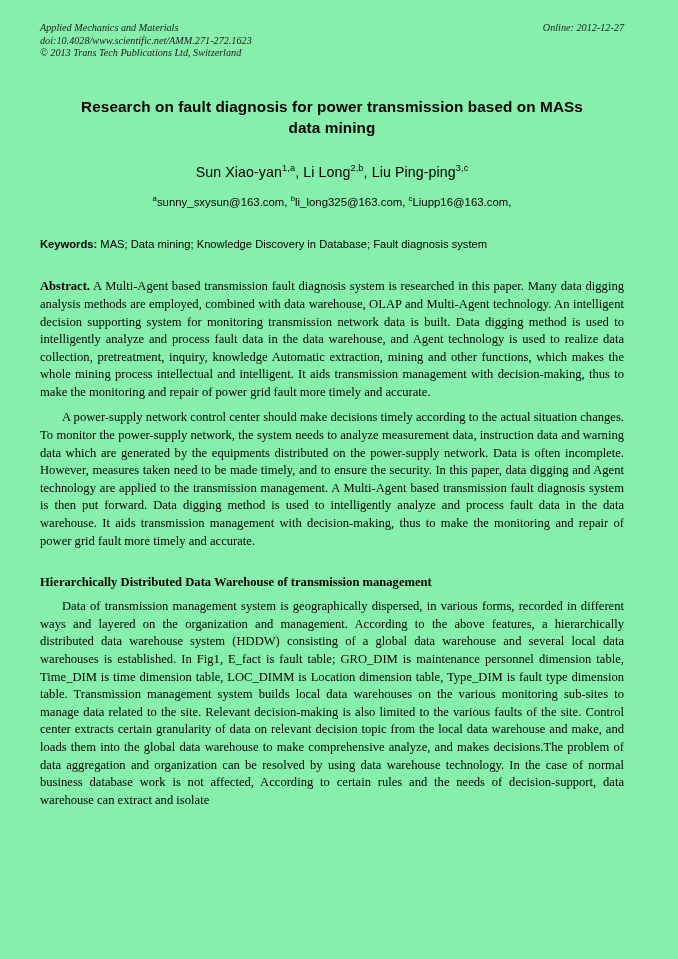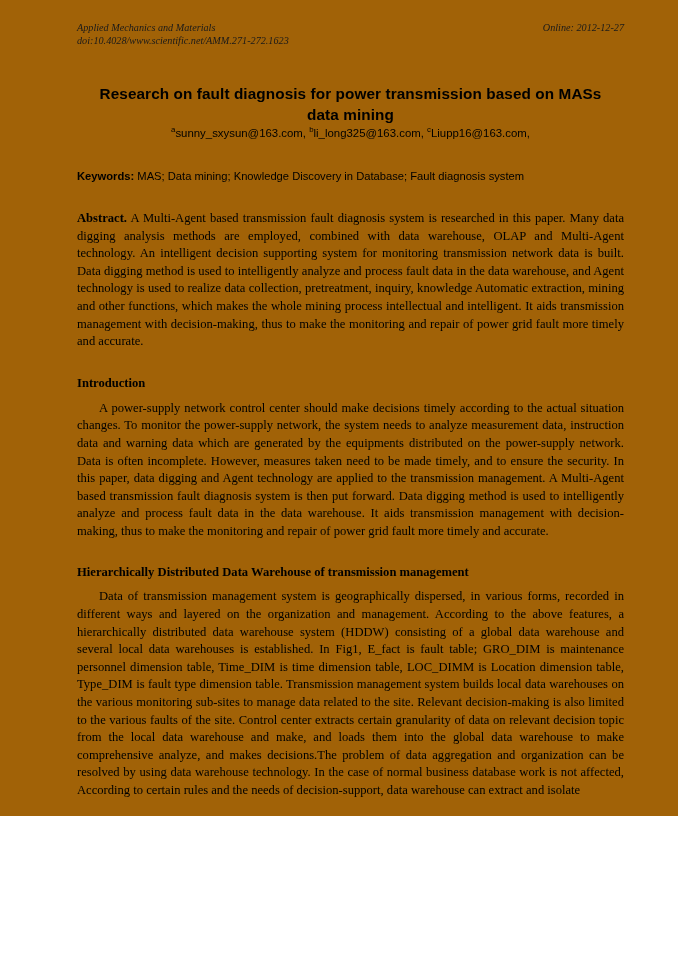--- a/index.html
+++ b/index.html
@@ -10,24 +10,24 @@
   body {
     width: 678px;
     height: 959px;
     overflow: hidden;
     font-family: "Liberation Serif", serif;
     color: #000000;
   }
   .page {
     position: relative;
     width: 678px;
-    height: 816px;
-    background: #a16207;
+    height: 959px;
+    background: #86efac;
     box-sizing: border-box;
-    padding: 22px 54px 0 77px;
+    padding: 22px 54px 0 40px;
   }
 
   
   .masthead {
     display: flex;
     justify-content: space-between;
     align-items: flex-start;
     font-family: "Liberation Serif", serif;
     font-style: italic;
     font-size: 10.2px;
@@ -71,21 +71,21 @@
     line-height: 25px;
     text-align: center;
     margin-top: 14px;
   }
   .affiliation sup { font-size: 7.8px; vertical-align: super; }
 
   .emails {
     font-family: "Liberation Sans", sans-serif;
     font-size: 11.4px;
     text-align: center;
-    margin-top: 0;
+    margin-top: 14px;
   }
   .emails sup { font-size: 7.8px; vertical-align: super; }
 
   
   .keywords {
     font-family: "Liberation Sans", sans-serif;
     font-size: 11.2px;
     margin-top: 30px;
     line-height: 15px;
   }
@@ -121,37 +121,38 @@
 </style>
 </head>
 <body>
 
 <div class="page">
 
   <div class="masthead">
     <div class="masthead-left">
       <div>Applied Mechanics and Materials</div>
       <div>doi:10.4028/www.scientific.net/AMM.271-272.1623</div>
+      <div>© 2013 Trans Tech Publications Ltd, Switzerland</div>
     </div>
     <div class="masthead-right">Online: 2012-12-27</div>
   </div>
 
   <h1 class="title">Research on fault diagnosis for power transmission based on MASs data mining</h1>
 
+  <div class="authors"><span>Sun Xiao-yan</span><sup>1,a</sup><span>, </span><span>Li Long</span><sup>2,b</sup><span>, </span><span>Liu Ping-ping</span><sup>3,c</sup></div>
 
 
   <div class="emails"><sup>a</sup><span>sunny_sxysun@163.com,</span> <sup>b</sup><span>li_long325@163.com,</span> <sup>c</sup><span>Liupp16@163.com,</span></div>
 
   <div class="keywords">
     <span class="kw-label">Keywords:</span><span> MAS; Data mining; Knowledge Discovery in Database; Fault diagnosis system</span>
   </div>
 
   <div class="abstract">
     <span class="ab-label">Abstract.</span><span> A Multi-Agent based transmission fault diagnosis system is researched in this paper. Many data digging analysis methods are employed, combined with data warehouse, OLAP and Multi-Agent technology. An intelligent decision supporting system for monitoring transmission network data is built. Data digging method is used to intelligently analyze and process fault data in the data warehouse, and Agent technology is used to realize data collection, pretreatment, inquiry, knowledge Automatic extraction, mining and other functions, which makes the whole mining process intellectual and intelligent. It aids transmission management with decision-making, thus to make the monitoring and repair of power grid fault more timely and accurate.</span>
   </div>
 
-  <div class="section-heading">Introduction</div>
   <div class="para">A power-supply network control center should make decisions timely according to the actual situation changes. To monitor the power-supply network, the system needs to analyze measurement data, instruction data and warning data which are generated by the equipments distributed on the power-supply network. Data is often incomplete. However, measures taken need to be made timely, and to ensure the security. In this paper, data digging and Agent technology are applied to the transmission management. A Multi-Agent based transmission fault diagnosis system is then put forward. Data digging method is used to intelligently analyze and process fault data in the data warehouse. It aids transmission management with decision-making, thus to make the monitoring and repair of power grid fault more timely and accurate.</div>
 
   <div class="section-heading">Hierarchically Distributed Data Warehouse of transmission management</div>
   <div class="para tight">Data of transmission management system is geographically dispersed, in various forms, recorded in different ways and layered on the organization and management. According to the above features, a hierarchically distributed data warehouse system (HDDW) consisting of a global data warehouse and several local data warehouses is established. In Fig1, E_fact is fault table; GRO_DIM is maintenance personnel dimension table, Time_DIM is time dimension table, LOC_DIMM is Location dimension table, Type_DIM is fault type dimension table. Transmission management system builds local data warehouses on the various monitoring sub-sites to manage data related to the site. Relevant decision-making is also limited to the various faults of the site. Control center extracts certain granularity of data on relevant decision topic from the local data warehouse and make, and loads them into the global data warehouse to make comprehensive analyze, and makes decisions.The problem of data aggregation and organization can be resolved by using data warehouse technology. In the case of normal business database work is not affected, According to certain rules and the needs of decision-support, data warehouse can extract and isolate</div>
 
 </div>
 
 </body></html>

